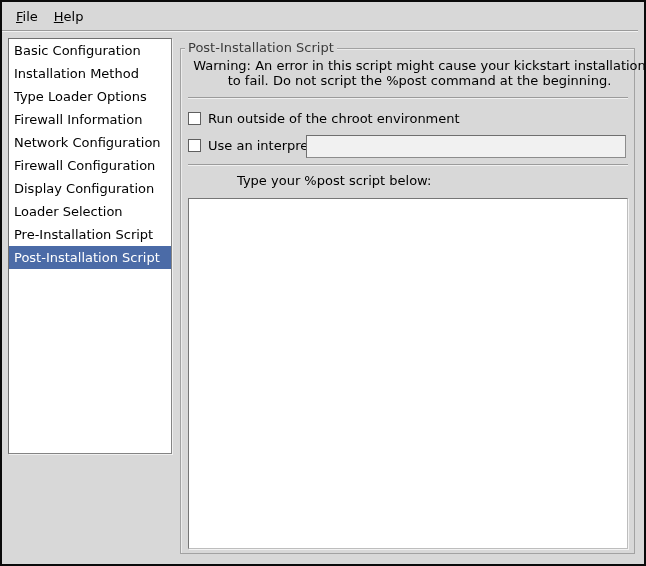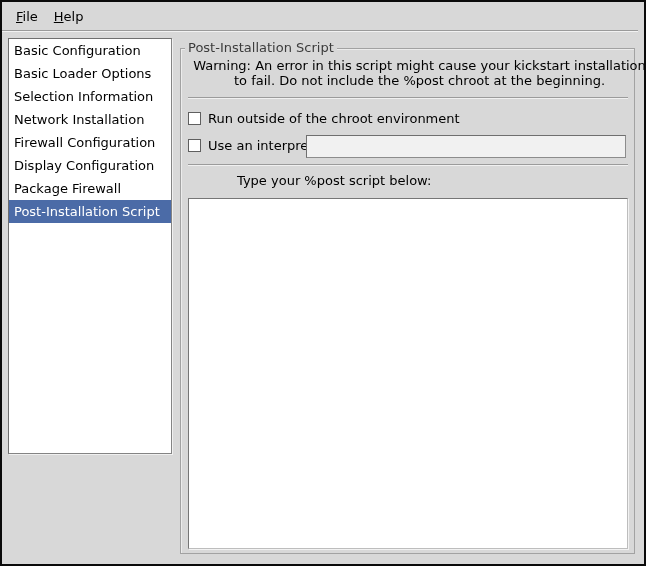--- a/index.html
+++ b/index.html
@@ -83,35 +83,37 @@
 
 <div class="window">
 
   <div class="menubar">
     <div class="menu-item"><span class="accel">F</span><span>ile</span></div>
     <div class="menu-item"><span class="accel">H</span><span>elp</span></div>
   </div>
 
   <div class="sidebar">
     <div class="list-item">Basic Configuration</div>
-    <div class="list-item">Basic Loader Options</div>
-    <div class="list-item">Selection Information</div>
-    <div class="list-item">Network Installation</div>
+    <div class="list-item">Installation Method</div>
+    <div class="list-item">Type Loader Options</div>
+    <div class="list-item">Firewall Information</div>
+    <div class="list-item">Network Configuration</div>
     <div class="list-item">Firewall Configuration</div>
     <div class="list-item">Display Configuration</div>
-    <div class="list-item">Package Firewall</div>
+    <div class="list-item">Loader Selection</div>
+    <div class="list-item">Pre-Installation Script</div>
     <div class="list-item selected">Post-Installation Script</div>
   </div>
 
   <div class="frame">
     <span class="frame-title">Post-Installation Script</span>
 
     <div class="warning">
       <div>Warning: An error in this script might cause your kickstart installation</div>
-      <div>to fail. Do not include the %post chroot at the beginning.</div>
+      <div>to fail. Do not script the %post command at the beginning.</div>
     </div>
 
     <div class="hsep sep1"></div>
 
     <div class="cb-row row1">
       <span class="checkbox"></span>
       <span class="cb-label">Run outside of the chroot environment</span>
     </div>
 
     <div class="cb-row row2">

